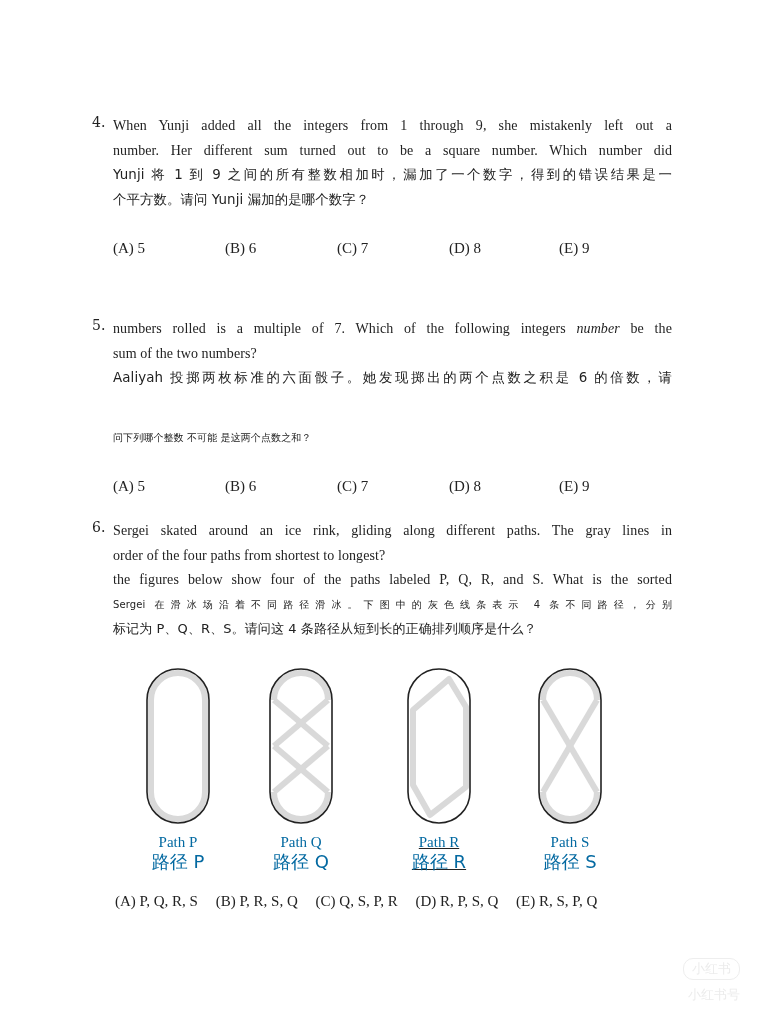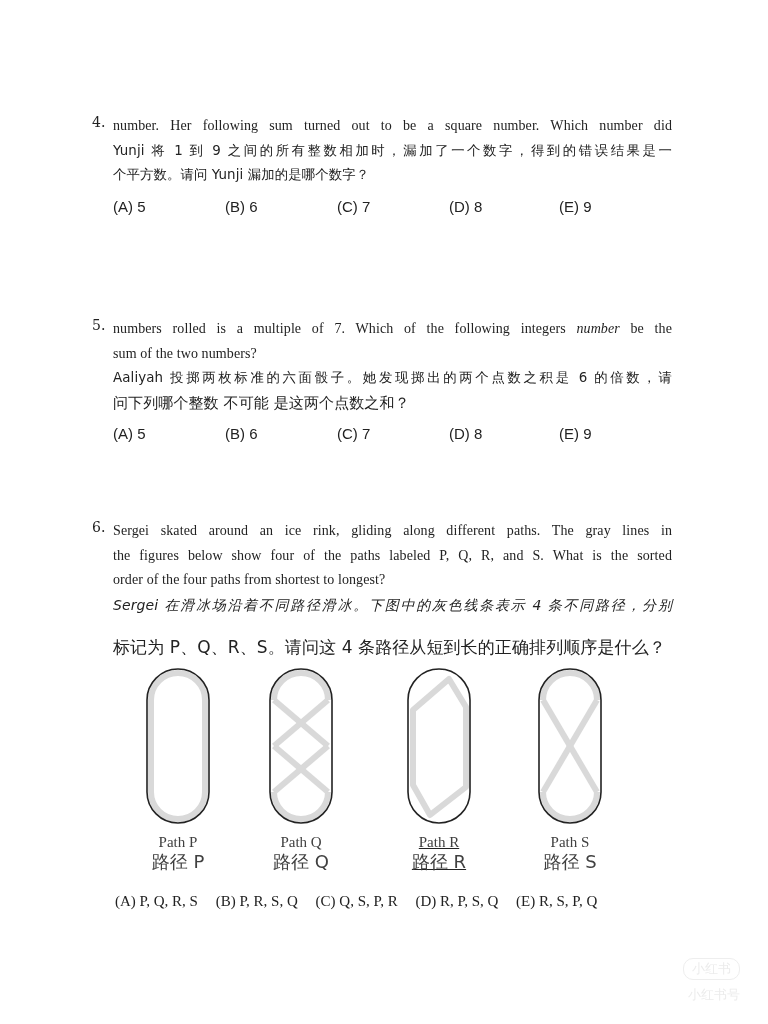--- a/index.html
+++ b/index.html
@@ -4,44 +4,45 @@
 <style>
   html, body { margin: 0; padding: 0; }
   body {
     width: 768px; height: 1024px; background: #ffffff; position: relative; overflow: hidden;
     font-family: "DejaVu Serif", "Liberation Serif", serif; color: #222;
   }
   .problem { position: absolute; left: 92px; width: 580px; }
   .pnum { position: absolute; left: 0; top: 0; font-size: 14px; }
   .ptext { margin-left: 21px; font-size: 14px; line-height: 24.5px; text-align: justify; font-family: "Liberation Serif", serif; letter-spacing: 0.1px; }
   .ptext.cn { font-family: "DejaVu Sans", sans-serif; font-size: 14px; line-height: 24.5px; margin-top: 0; }
-  .choices { margin-left: 21px; margin-top: 10px; position: relative; height: 22px; font-family: Liberation Sans, sans-serif; font-size: 15px; }
+  .choices { margin-left: 21px; margin-top: 28px; position: relative; height: 22px; font-family: Liberation Serif, serif; font-size: 15px; }
   .choice { position: absolute; top: 0; }
   .choice .lbl { font-weight: normal; }
   em { font-style: italic; }
 
   .figures { position: absolute; left: 130px; top: 665px; width: 520px; height: 215px; }
   .fig { position: absolute; top: 0; width: 100px; text-align: center; }
   .fig svg { display: block; margin: 0 auto; }
-  .fig-label { font-family: "Liberation Serif", serif; font-size: 15px; line-height: 19px; color: #404040; }
+  .fig-label { font-family: "Liberation Serif", serif; font-size: 15px; line-height: 19px; color: #0369a1; }
   .fig-label.cn { font-family: "DejaVu Sans", sans-serif; font-size: 18px; }
 
   .answers6 { position: absolute; left: 115px; top: 893px; font-family: "Liberation Serif", serif; font-size: 15px; white-space: nowrap; word-spacing: 0px; }
   .answers6 span.c { margin-right: 14px; text-align: right; }
 
   .watermark { position: absolute; right: 28px; bottom: 20px; color: #ececec; font-family: "DejaVu Sans", sans-serif; font-size: 13px; text-align: right; }
   .watermark .badge { display: inline-block; border: 1px solid #eee; border-radius: 10px; padding: 1px 8px; margin-bottom: 6px; }
 </style>
 </head>
 <body>
 
 <div class="problem" style="top:114px;">
   <span class="pnum">4.</span>
   <div class="ptext">
-    <div style="text-align:justify;text-align-last:justify;">number. Her following sum turned out to be a square number. Which number did</div>
+    <div style="text-align:justify;text-align-last:justify;">When Yunji added all the integers from 1 through 9, she mistakenly left out a</div>
+    <div style="text-align:justify;text-align-last:justify;">number. Her different sum turned out to be a square number. Which number did</div>
   </div>
   <div class="ptext cn">
     <div style="text-align-last:justify;font-size:13.4px;">Yunji 将 1 到 9 之间的所有整数相加时，漏加了一个数字，得到的错误结果是一</div>
     <div style="font-size:13.4px;">个平方数。请问 Yunji 漏加的是哪个数字？</div>
   </div>
   <div class="choices">
     <span class="choice" style="left:0;"><span class="lbl">(A)</span> <span>5</span></span>
     <span class="choice" style="left:112px;"><span class="lbl">(B)</span> <span>6</span></span>
     <span class="choice" style="left:224px;"><span class="lbl">(C)</span> <span>7</span></span>
     <span class="choice" style="left:336px;"><span class="lbl">(D)</span> <span>8</span></span>
@@ -50,41 +51,41 @@
 </div>
 
 <div class="problem" style="top:317px;">
   <span class="pnum">5.</span>
   <div class="ptext">
     <div style="text-align:justify;text-align-last:justify;"><span>numbers rolled is a multiple of 7. Which of the following integers </span><em>number</em><span> be the</span></div>
     <div>sum of the two numbers?</div>
   </div>
   <div class="ptext cn">
     <div style="text-align-last:justify;font-size:13.4px;">Aaliyah 投掷两枚标准的六面骰子。她发现掷出的两个点数之积是 6 的倍数，请</div>
-    <div style="font-size:15px;">问下列哪个整数 不可能 是这两个点数之和？</div>
+    <div style="font-size:10px;margin-top:35px;">问下列哪个整数 不可能 是这两个点数之和？</div>
   </div>
   <div class="choices">
     <span class="choice" style="left:0;"><span class="lbl">(A)</span> <span>5</span></span>
     <span class="choice" style="left:112px;"><span class="lbl">(B)</span> <span>6</span></span>
     <span class="choice" style="left:224px;"><span class="lbl">(C)</span> <span>7</span></span>
     <span class="choice" style="left:336px;"><span class="lbl">(D)</span> <span>8</span></span>
     <span class="choice" style="left:446px;"><span class="lbl">(E)</span> <span>9</span></span>
   </div>
 </div>
 
 <div class="problem" style="top:519px;">
   <span class="pnum">6.</span>
   <div class="ptext">
     <div style="text-align:justify;text-align-last:justify;">Sergei skated around an ice rink, gliding along different paths. The gray lines in</div>
+    <div>order of the four paths from shortest to longest?</div>
     <div style="text-align:justify;text-align-last:justify;">the figures below show four of the paths labeled P, Q, R, and S. What is the sorted</div>
-    <div>order of the four paths from shortest to longest?</div>
   </div>
   <div class="ptext cn">
-    <div style="text-align-last:justify;font-size:14px;font-style:italic;">Sergei 在滑冰场沿着不同路径滑冰。下图中的灰色线条表示 4 条不同路径，分别</div>
-    <div style="font-size:17px;margin-top:18px;">标记为 P、Q、R、S。请问这 4 条路径从短到长的正确排列顺序是什么？</div>
+    <div style="text-align-last:justify;font-size:10px;">Sergei 在滑冰场沿着不同路径滑冰。下图中的灰色线条表示 4 条不同路径，分别</div>
+    <div style="font-size:13px;">标记为 P、Q、R、S。请问这 4 条路径从短到长的正确排列顺序是什么？</div>
   </div>
 </div>
 
 <div class="figures">
 
   <div class="fig" style="left:-2px;">
     <svg width="70" height="162" viewBox="0 0 70 162">
       <rect x="8" y="8" width="54" height="146" rx="27" ry="27" fill="none" stroke="#d9d9d9" stroke-width="6"></rect>
       <rect x="4" y="4" width="62" height="154" rx="31" ry="31" fill="none" stroke="#222" stroke-width="1.6"></rect>
     </svg>

